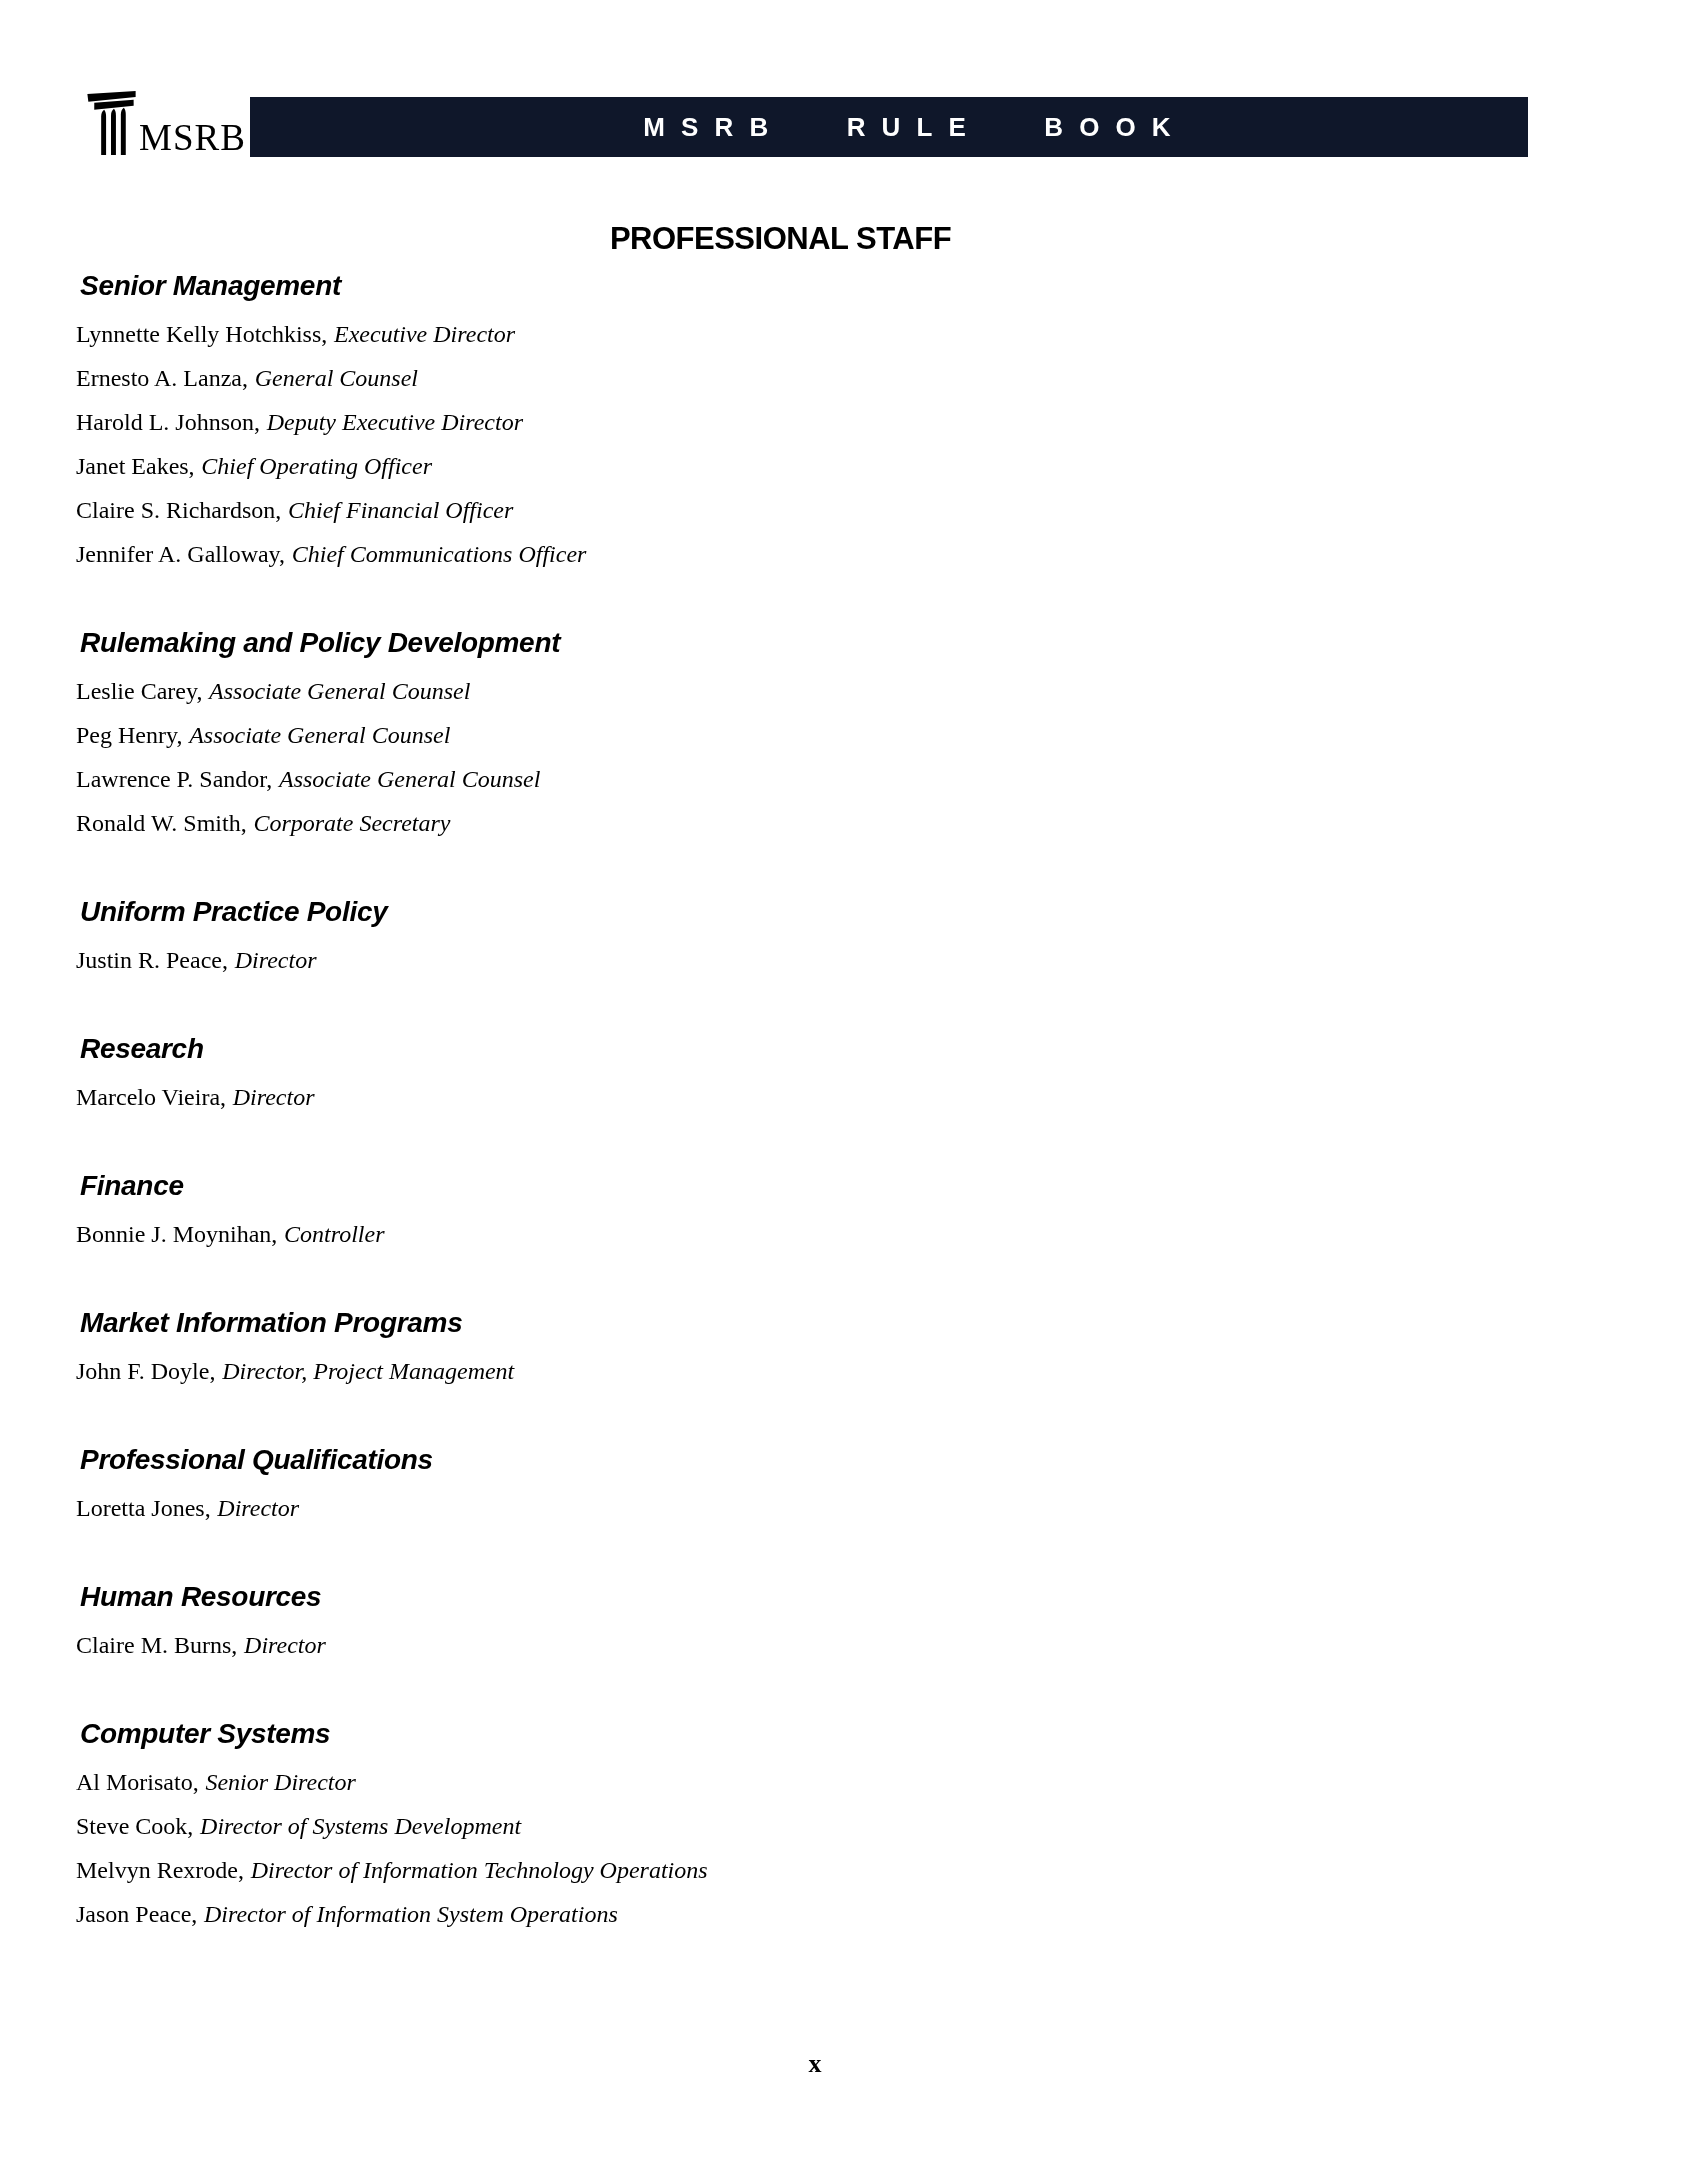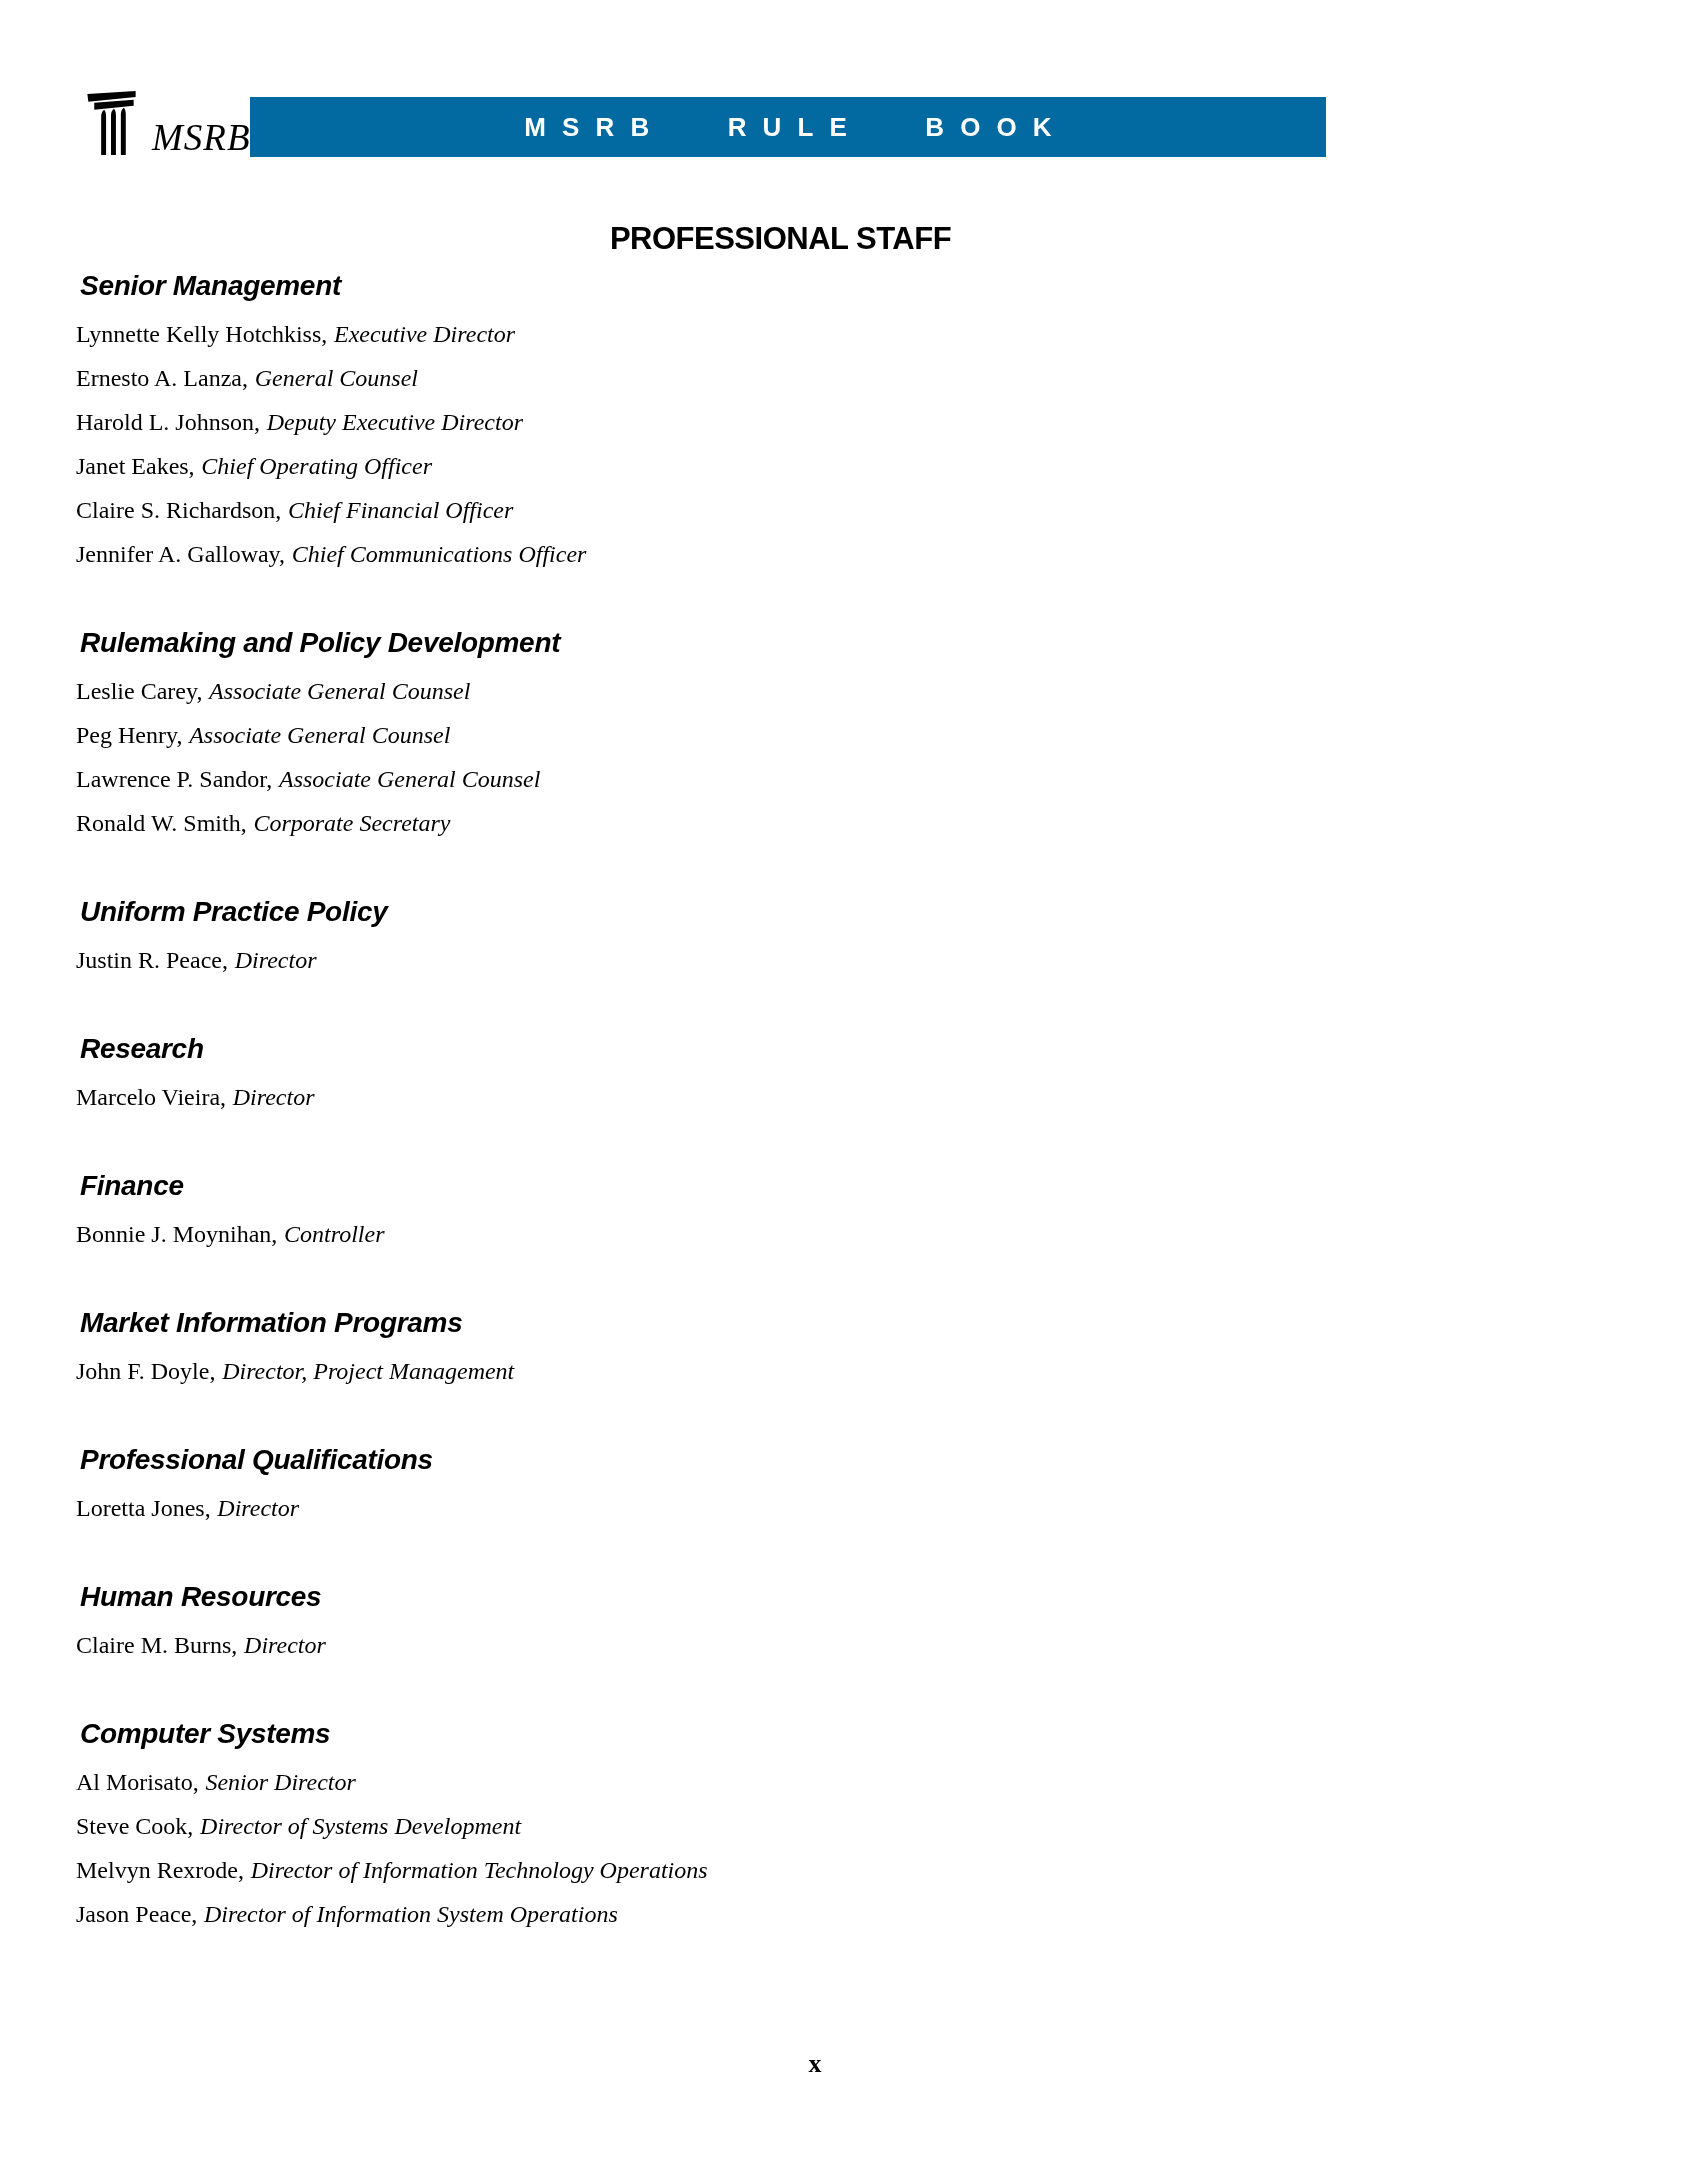--- a/index.html
+++ b/index.html
@@ -20,34 +20,34 @@
     top: 91px;
     display: flex;
     align-items: flex-end;
   }
   .logo svg { display: block; }
   .logo-text {
     font-family: "Liberation Serif", serif;
     font-size: 37px;
     line-height: 1;
     letter-spacing: 1px;
-    margin-left: 16px;
+    margin-left: 3px;
     margin-bottom: -1px;
-    font-style: italic;
   }
   .banner {
     position: absolute;
     left: 250px;
     top: 97px;
-    width: 1076px;
+    width: 1242px;
     height: 60px;
-    background: #0369a1;
+    background: #0f172a;
     display: flex;
     align-items: center;
     justify-content: center;
+    padding-left: 36px;
   }
   .banner-text {
     color: #ffffff;
     font-family: "Liberation Sans", sans-serif;
     font-weight: 700;
     font-size: 26px;
     letter-spacing: 0.62em;
     word-spacing: 1.5em;
     text-indent: 0.62em;
     white-space: nowrap;

